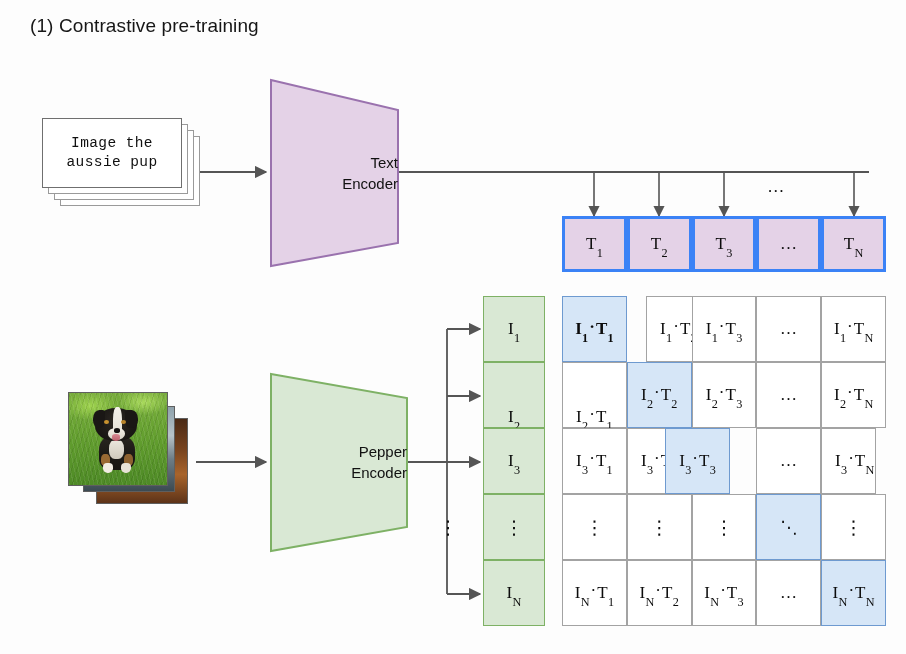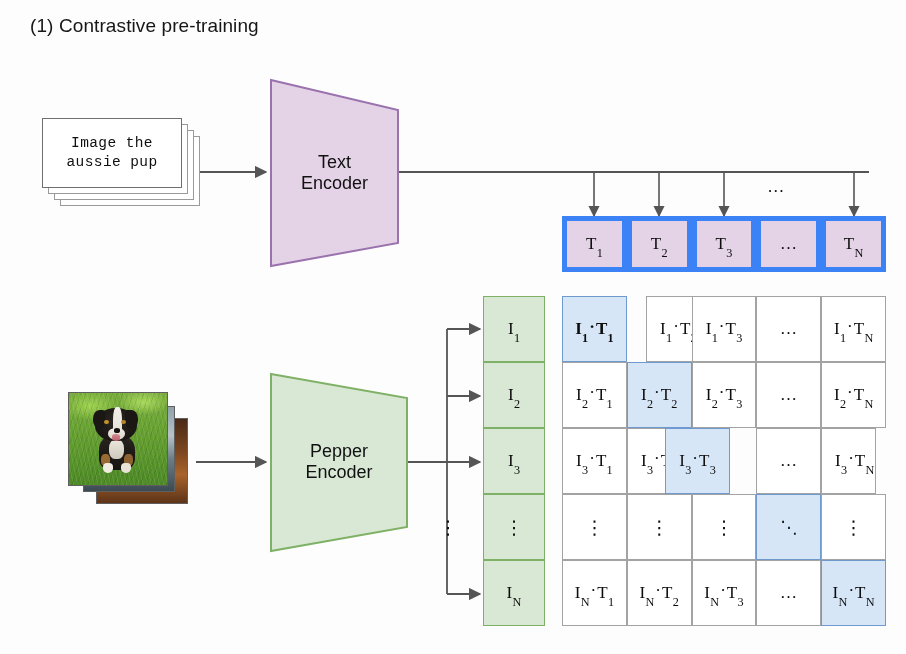--- a/index.html
+++ b/index.html
@@ -210,41 +210,41 @@
     background: #e8e2d7; border-radius: 40% 40% 48% 48%;
   }
 
   
   .encoder {
     position: absolute;
   }
   .encoder .enc-label {
     position: absolute;
     left: 0; right: 0;
-    text-align: center;
-    font-size: 18px;
+    text-align: right;
+    font-size: 15px;
     line-height: 21px;
     color: #111111;
   }
 
   
   .box {
     position: absolute;
     box-sizing: border-box;
     display: flex;
     align-items: center;
     justify-content: center;
     font-family: "Liberation Serif", "DejaVu Serif", serif;
     font-size: 17px;
     color: #0c0c0c;
     white-space: nowrap;
   }
   .box.t-token {
     background: #e4d2e7;
-    border: 5px solid #3b82f6;
+    border: 3px solid #3b82f6;
   }
   .box.i-token {
     background: #d9e8d4;
     border: 1px solid #7eb165;
   }
   .box.cell {
     background: #ffffff;
     border: 1px solid #a3a3a3;
   }
   .box.cell.diag {
@@ -406,21 +406,21 @@
       </div>
       <div class="box t-token" style="left: 821.2px; top: 216px; width: 64.8px; height: 56px;">
         <span>T<span class="sub">N</span></span>
       </div>
     </div>
 
   <div id="i-col">
       <div class="box i-token" style="left: 483px; top: 296px; width: 62px; height: 66px;">
         <span>I<span class="sub">1</span></span>
       </div>
-      <div class="box i-token" style="left: 483px; top: 362px; width: 62px; height: 66px;">
+      <div class="box i-token" style="left: 483px; top: 362px; width: 62px; height: 66px; align-items: flex-end;">
         <span>I<span class="sub">2</span></span>
       </div>
       <div class="box i-token" style="left: 483px; top: 428px; width: 62px; height: 66px;">
         <span>I<span class="sub">3</span></span>
       </div>
       <div class="box i-token" style="left: 483px; top: 494px; width: 62px; height: 66px;">
         <span class="vdots">⋮</span>
       </div>
       <div class="box i-token" style="left: 483px; top: 560px; width: 62px; height: 66px;">
         <span>I<span class="sub">N</span></span>
@@ -436,21 +436,21 @@
       </div>
       <div class="box cell" style="left: 691.6px; top: 296px; width: 64.8px; height: 66px;">
         <span>I<span class="sub">1</span><span class="dotop">·</span>T<span class="sub">3</span></span>
       </div>
       <div class="box cell" style="left: 756.4px; top: 296px; width: 64.8px; height: 66px;">
         <span class="hdots">…</span>
       </div>
       <div class="box cell" style="left: 821.2px; top: 296px; width: 64.8px; height: 66px;">
         <span>I<span class="sub">1</span><span class="dotop">·</span>T<span class="sub">N</span></span>
       </div>
-      <div class="box cell" style="left: 562px; top: 362px; width: 64.8px; height: 66px;">
+      <div class="box cell" style="left: 562px; top: 362px; width: 64.8px; height: 66px; align-items: flex-end;">
         <span>I<span class="sub">2</span><span class="dotop">·</span>T<span class="sub">1</span></span>
       </div>
       <div class="box cell diag" style="left: 626.8px; top: 362px; width: 64.8px; height: 66px;">
         <span>I<span class="sub">2</span><span class="dotop">·</span>T<span class="sub">2</span></span>
       </div>
       <div class="box cell" style="left: 691.6px; top: 362px; width: 64.8px; height: 66px;">
         <span>I<span class="sub">2</span><span class="dotop">·</span>T<span class="sub">3</span></span>
       </div>
       <div class="box cell" style="left: 756.4px; top: 362px; width: 64.8px; height: 66px;">
         <span class="hdots">…</span>

